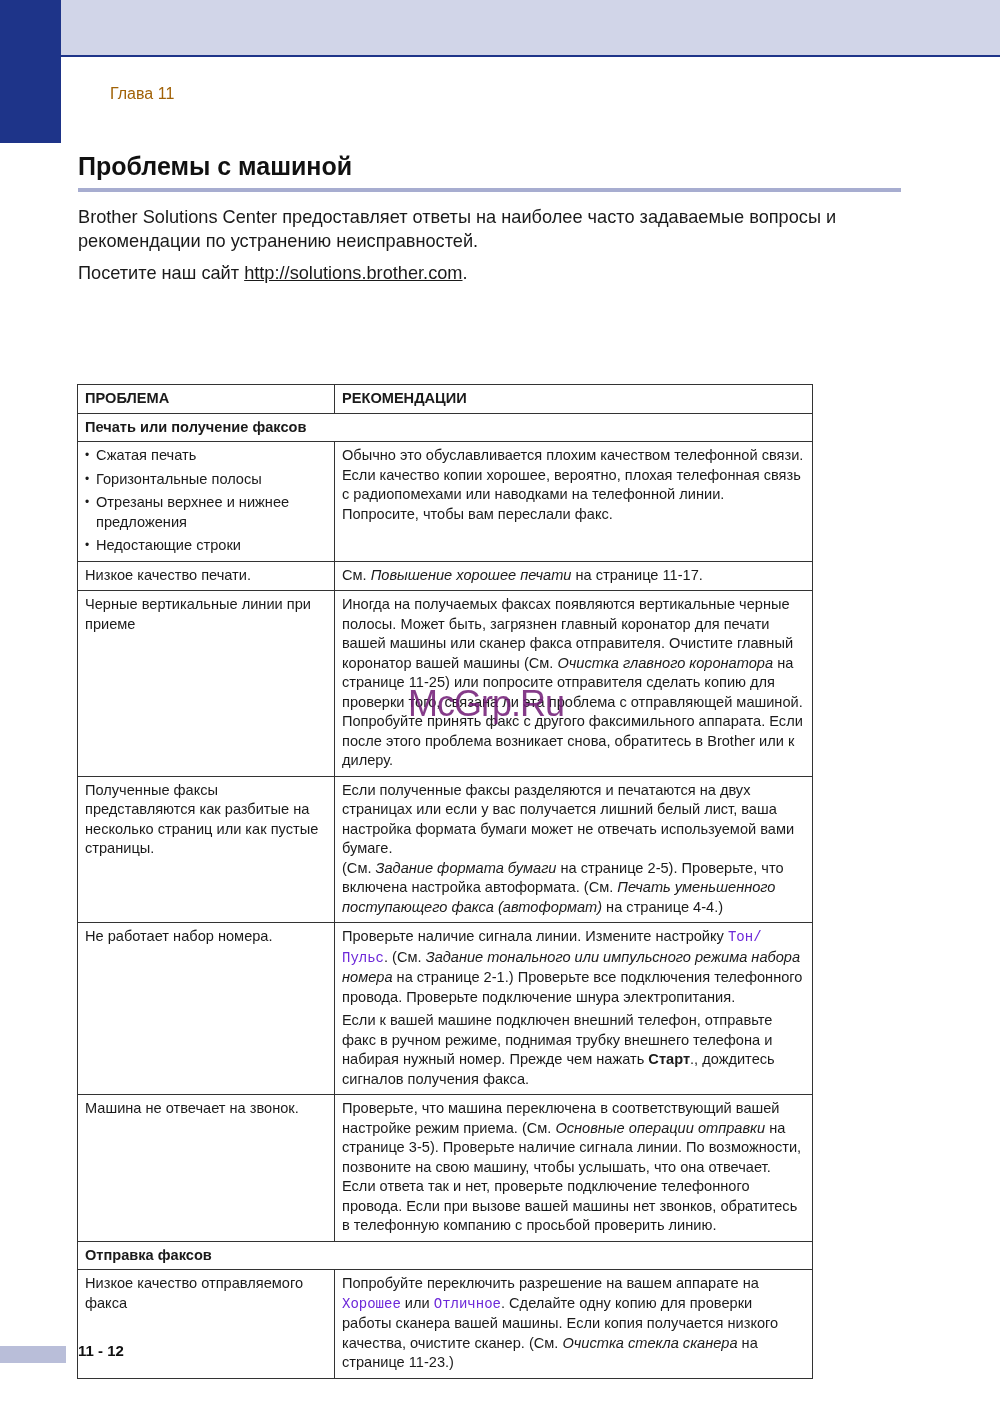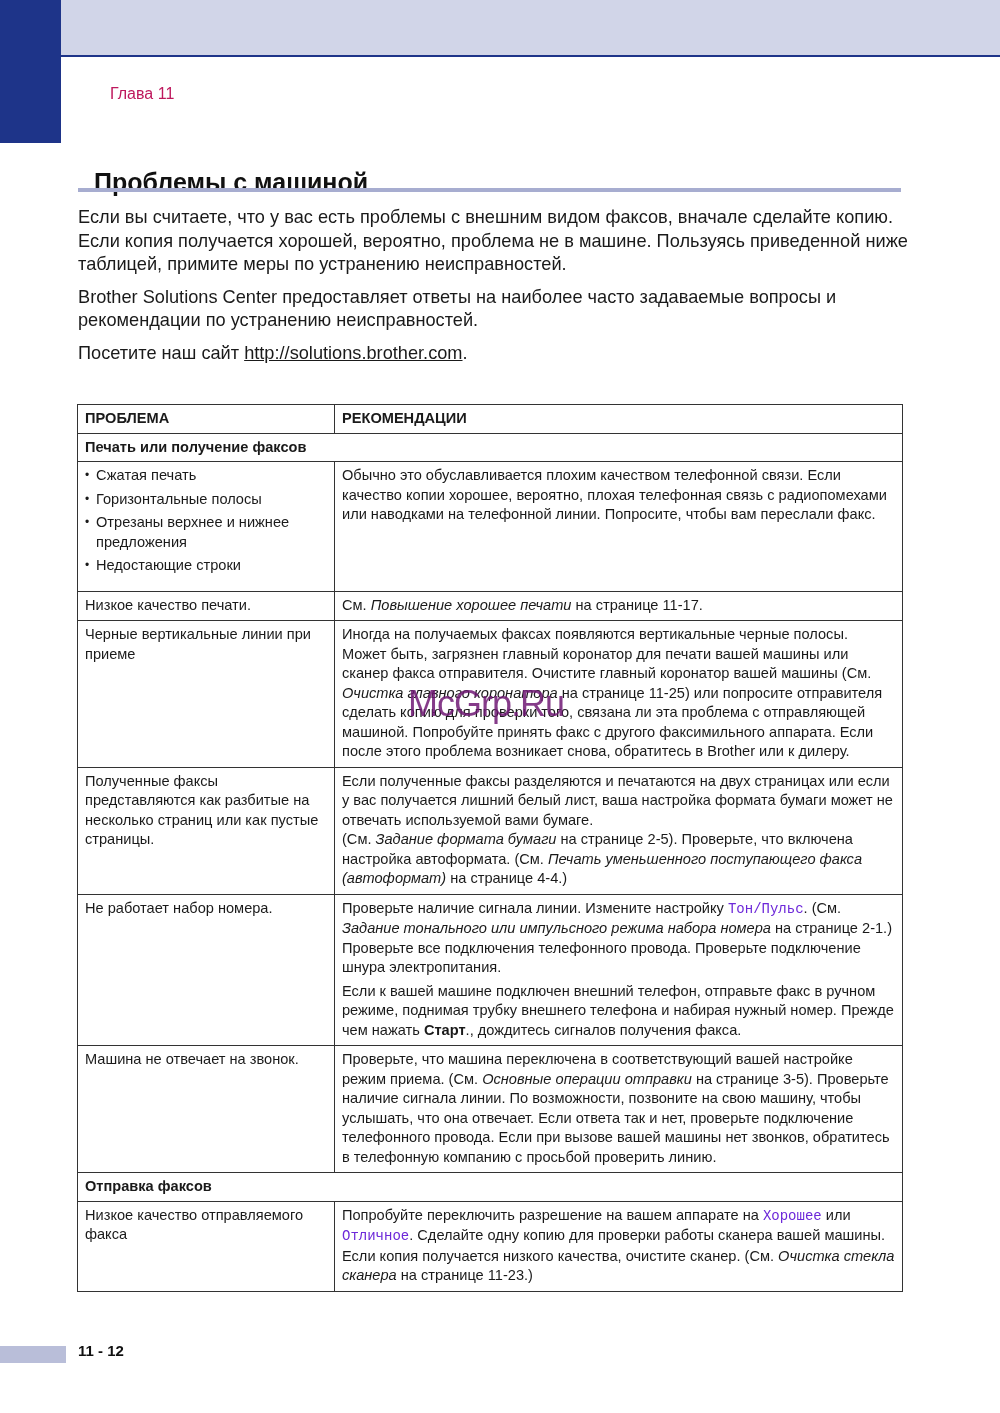--- a/index.html
+++ b/index.html
@@ -1,53 +1,52 @@
 <!DOCTYPE html>
 <html><head>
 <meta charset="utf-8">
 <style>
   html, body { margin:0; padding:0; }
   body { width:1000px; height:1413px; position:relative; background:#ffffff; font-family:"Liberation Sans", sans-serif; color:#1a1a1a; overflow:hidden; }
   .top-band { position:absolute; left:0; top:0; width:1000px; height:55px; background:#d1d5e8; border-bottom:2px solid #1e3489; }
   .side-block { position:absolute; left:0; top:0; width:61px; height:143px; background:#1e3489; }
-  .chapter { position:absolute; left:110px; top:85px; font-size:16px; color:#be185d;text-align:right; }
+  .chapter { position:absolute; left:110px; top:85px; font-size:16px; color:#a16207;text-align:right; }
   .title { position:absolute; left:78px; top:152px; font-size:25px; font-weight:bold; color:#111; }
   .title-rule { position:absolute; left:78px; top:188px; width:823px; height:4px; background:#a7add0; }
   .intro { position:absolute; left:78px; top:206px; width:830px; font-size:18.2px; line-height:23.5px; color:#1a1a1a; }
   .intro p { margin:0 0 9px 0; }
   .intro a { color:#1a1a1a; text-decoration:underline; }
-  table { position:absolute; left:77px; top:404px; width:826px; border-collapse:collapse; font-size:14.6px; line-height:19.5px; }
+  table { position:absolute; left:77px; top:384px; width:736px; border-collapse:collapse; font-size:14.6px; line-height:19.5px; }
   td, th { border:1px solid #333; vertical-align:top; padding:4px 7px 5px 7px; text-align:left; }
   th { font-weight:bold; height:19px; padding-top:4px; padding-bottom:4px; }
   .col1 { width:242px; }
   .section td { font-weight:bold; padding-top:4px; padding-bottom:4px; }
   .bullets { margin:0; padding:0; list-style:none; }
   .bullets li { position:relative; padding-left:11px; margin-bottom:4px; }
-  .bullets li:last-child { margin-bottom:10px; }
+  .bullets li:last-child { margin-bottom:0; }
   .bullets li::before { content:"•"; position:absolute; left:0; top:0; font-size:12px; }
   .mono { font-family:"Liberation Mono", monospace; color:#6d28d9; font-size:14px; }
   i { font-style:italic; }
   b { font-weight:bold; }
   .para2 { margin-top:4px; }
   .footer-bar { position:absolute; left:0; top:1346px; width:66px; height:17px; background:#b9bed9; }
   .page-num { position:absolute; left:78px; top:1342px; font-size:15px; font-weight:bold; color:#111; }
   .watermark { position:absolute; left:408px; top:683px; font-size:36px; color:#701a75; opacity:0.85; font-family:"Liberation Sans", sans-serif; letter-spacing:-1px; }
 </style>
 </head>
 <body>
 
 <div class="top-band"></div>
 <div class="side-block"></div>
 <div class="chapter">Глава 11</div>
 
-<h1 class="title" style="margin:16px;text-align:right;">Проблемы с машиной</h1>
+<h1 class="title" style="margin:0;text-align:right;">Проблемы с машиной</h1>
 <div class="title-rule"></div>
 
 <div class="intro">
-  <p>Если вы считаете, что у вас есть проблемы с внешним видом факсов, вначале сделайте копию. Если копия получается хорошей, вероятно, проблема не в машине. Пользуясь приведенной ниже таблицей, примите меры по устранению неисправностей.</p>
   <p>Brother Solutions Center предоставляет ответы на наиболее часто задаваемые вопросы и рекомендации по устранению неисправностей.</p>
   <p><span>Посетите наш сайт </span><a>http://solutions.brother.com</a><span>.</span></p>
 </div>
 
 <table>
   <tbody>
       <tr>
     <th class="col1">ПРОБЛЕМА</th>
     <th>РЕКОМЕНДАЦИИ</th>
   </tr>

